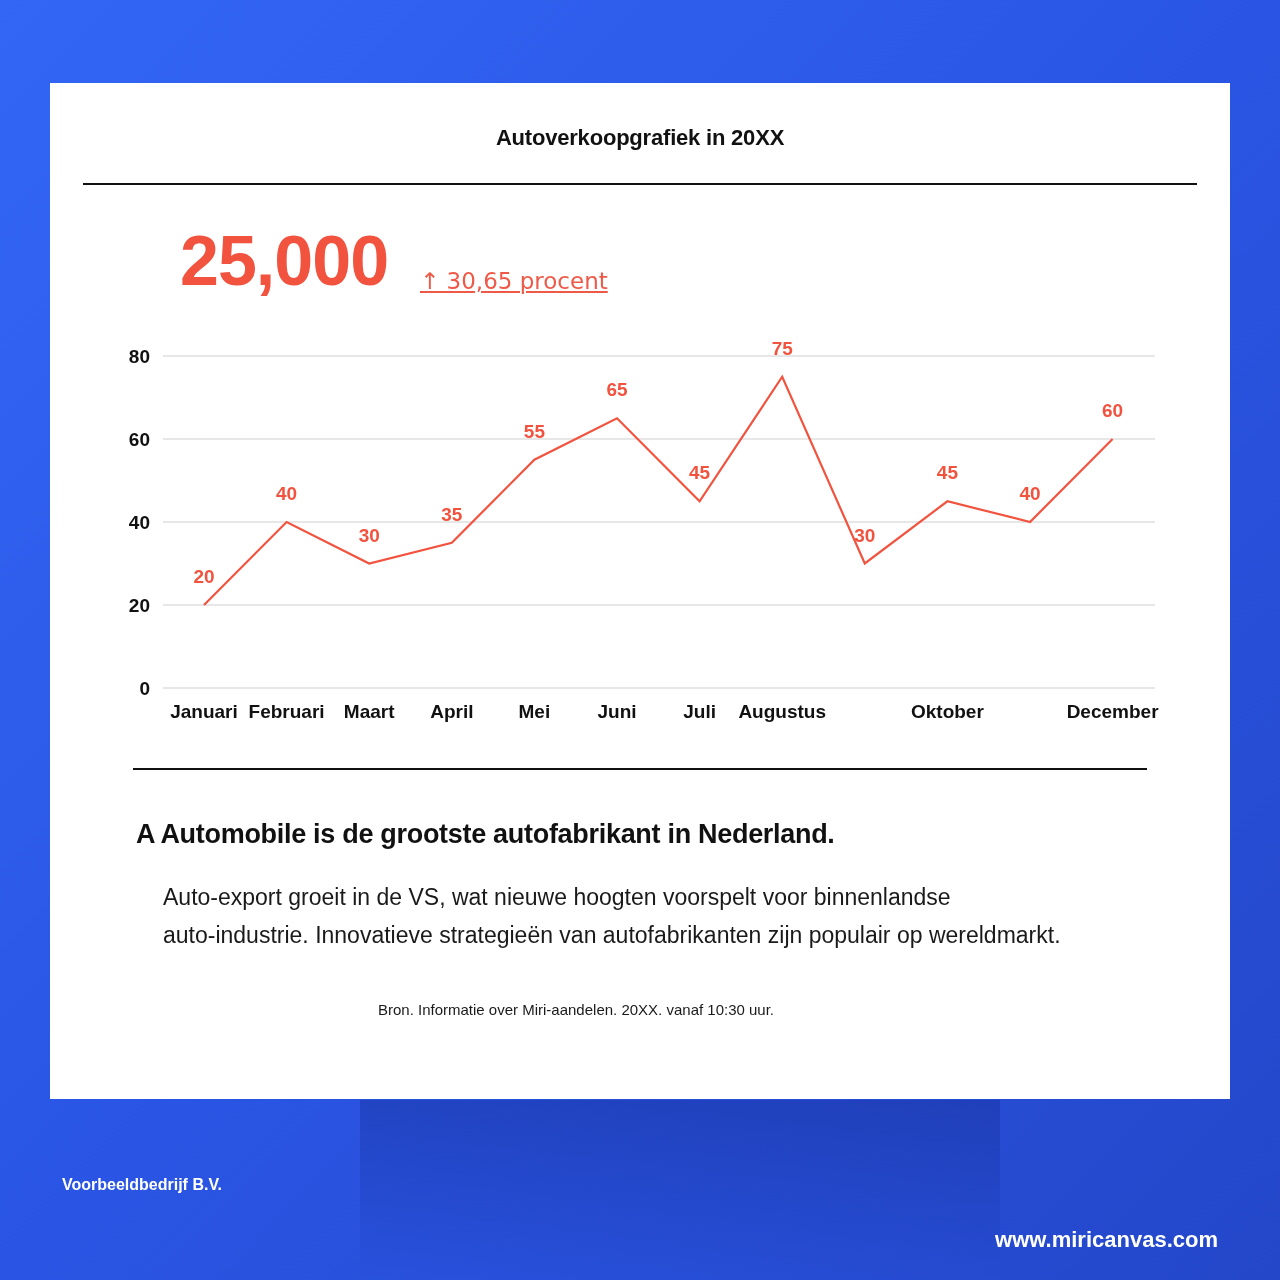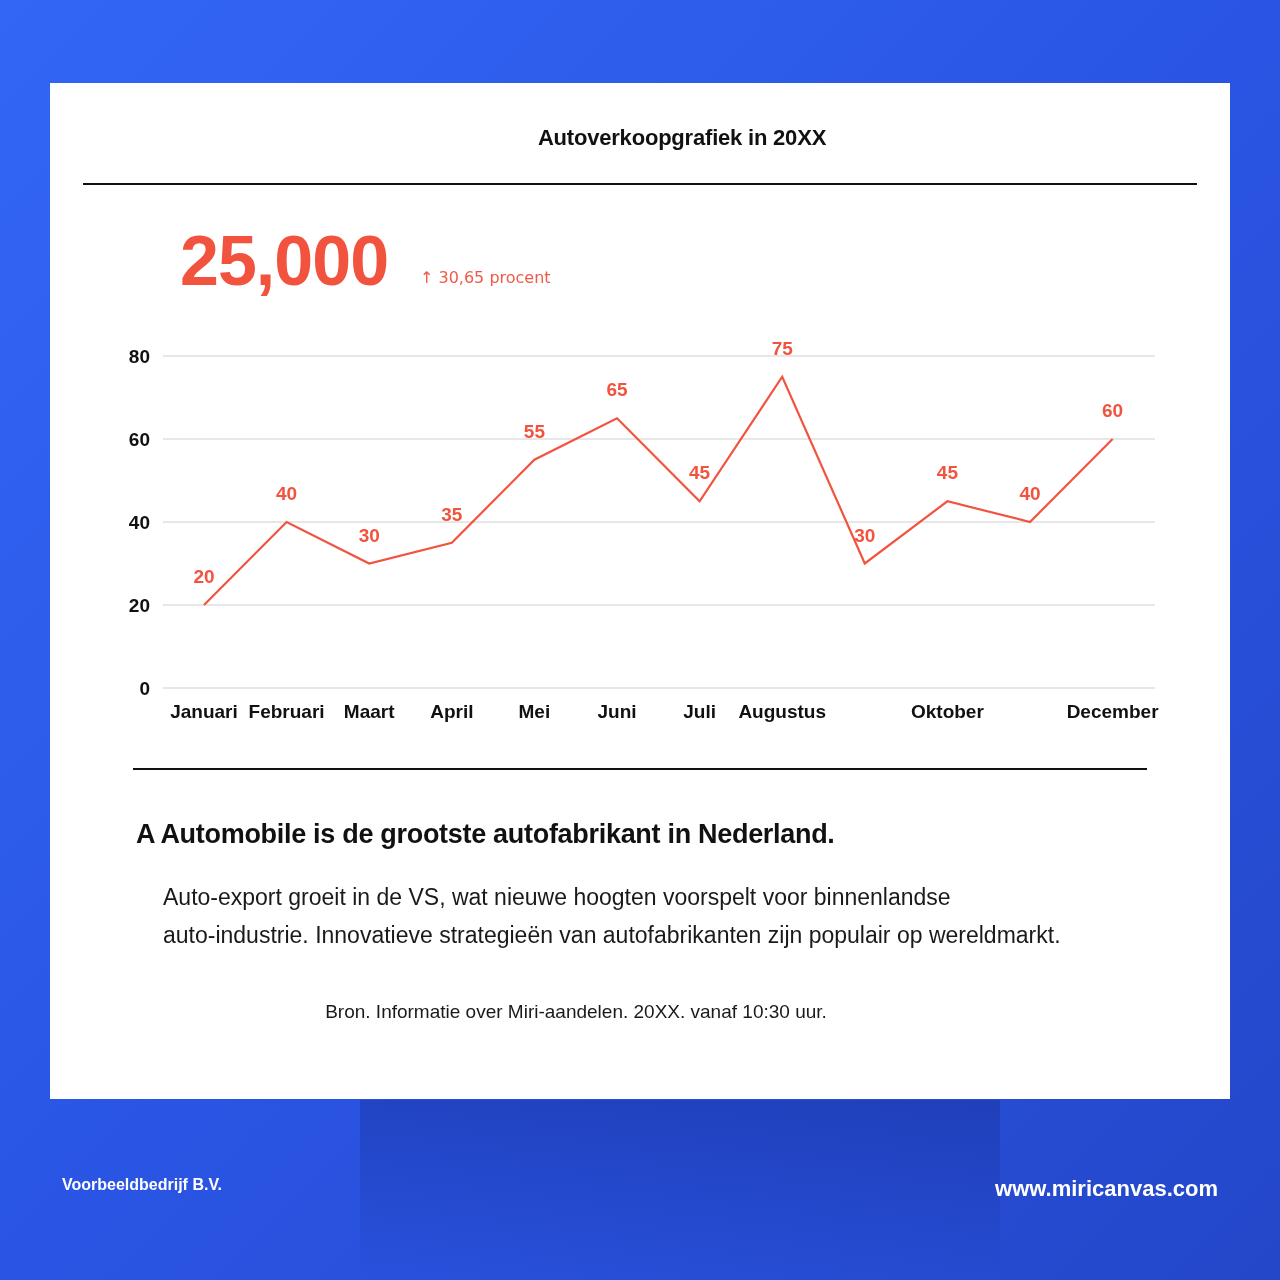--- a/index.html
+++ b/index.html
@@ -3,31 +3,31 @@
 <meta charset="utf-8">
 <style>
   html,body{margin:0;padding:0;}
   body{width:1280px;height:1280px;position:relative;overflow:hidden;
     background:linear-gradient(135deg,#3366f5 0%,#2a55e4 50%,#2447c9 100%);
     font-family:"Liberation Sans",sans-serif;}
   .glow{position:absolute;left:360px;top:1100px;width:640px;height:180px;
     background:linear-gradient(180deg,rgba(20,40,140,0.35),rgba(40,80,220,0.1));}
   .card{position:absolute;left:50px;top:83px;width:1180px;height:1016px;background:#ffffff;}
   .title{position:absolute;left:0;width:1180px;top:42px;text-align:center;
-    font-size:22px;font-weight:700;color:#111;letter-spacing:-0.2px;padding-left:42px;}
+    font-size:22px;font-weight:700;color:#111;letter-spacing:-0.2px;}
   .rule-top{position:absolute;left:33px;top:100px;width:1114px;height:2px;background:#111;}
   .big{position:absolute;left:86px;top:138px;font-size:70px;font-weight:900;color:#f2533f;letter-spacing:-1px;margin-left:44px;}
-  .change{position:absolute;left:370px;top:185px;font-size:16px;color:#ef5a48;font-family:"DejaVu Sans",sans-serif;}
+  .change{position:absolute;left:370px;top:185px;font-size:23px;color:#ef5a48;font-family:"DejaVu Sans",sans-serif;text-decoration:underline;}
   .chart{position:absolute;left:0;top:0;}
   .rule-mid{position:absolute;left:83px;top:685px;width:1014px;height:2px;background:#111;}
   .headline{position:absolute;left:86px;top:736px;font-size:27px;font-weight:700;color:#111;letter-spacing:-0.3px;}
   .body-text{position:absolute;left:81px;top:795px;width:1050px;font-size:23px;line-height:38px;color:#1a1a1a;margin-left:32px;}
-  .source{position:absolute;left:0;width:1052px;top:918px;text-align:center;font-size:19px;color:#1a1a1a;}
+  .source{position:absolute;left:0;width:1052px;top:918px;text-align:center;font-size:15px;color:#1a1a1a;}
   .footer-left{position:absolute;left:62px;top:1176px;font-size:16px;font-weight:700;color:#fff;}
-  .footer-right{position:absolute;right:62px;top:1176px;font-size:22px;font-weight:700;color:#fff;}
+  .footer-right{position:absolute;right:62px;top:1227px;font-size:22px;font-weight:700;color:#fff;}
   svg text{font-family:"Liberation Sans",sans-serif;}
 </style>
 </head>
 <body>
 
 <div class="glow"></div>
 
 <div class="card">
   <div class="title">Autoverkoopgrafiek in 20XX</div>
   <div class="rule-top"></div>

